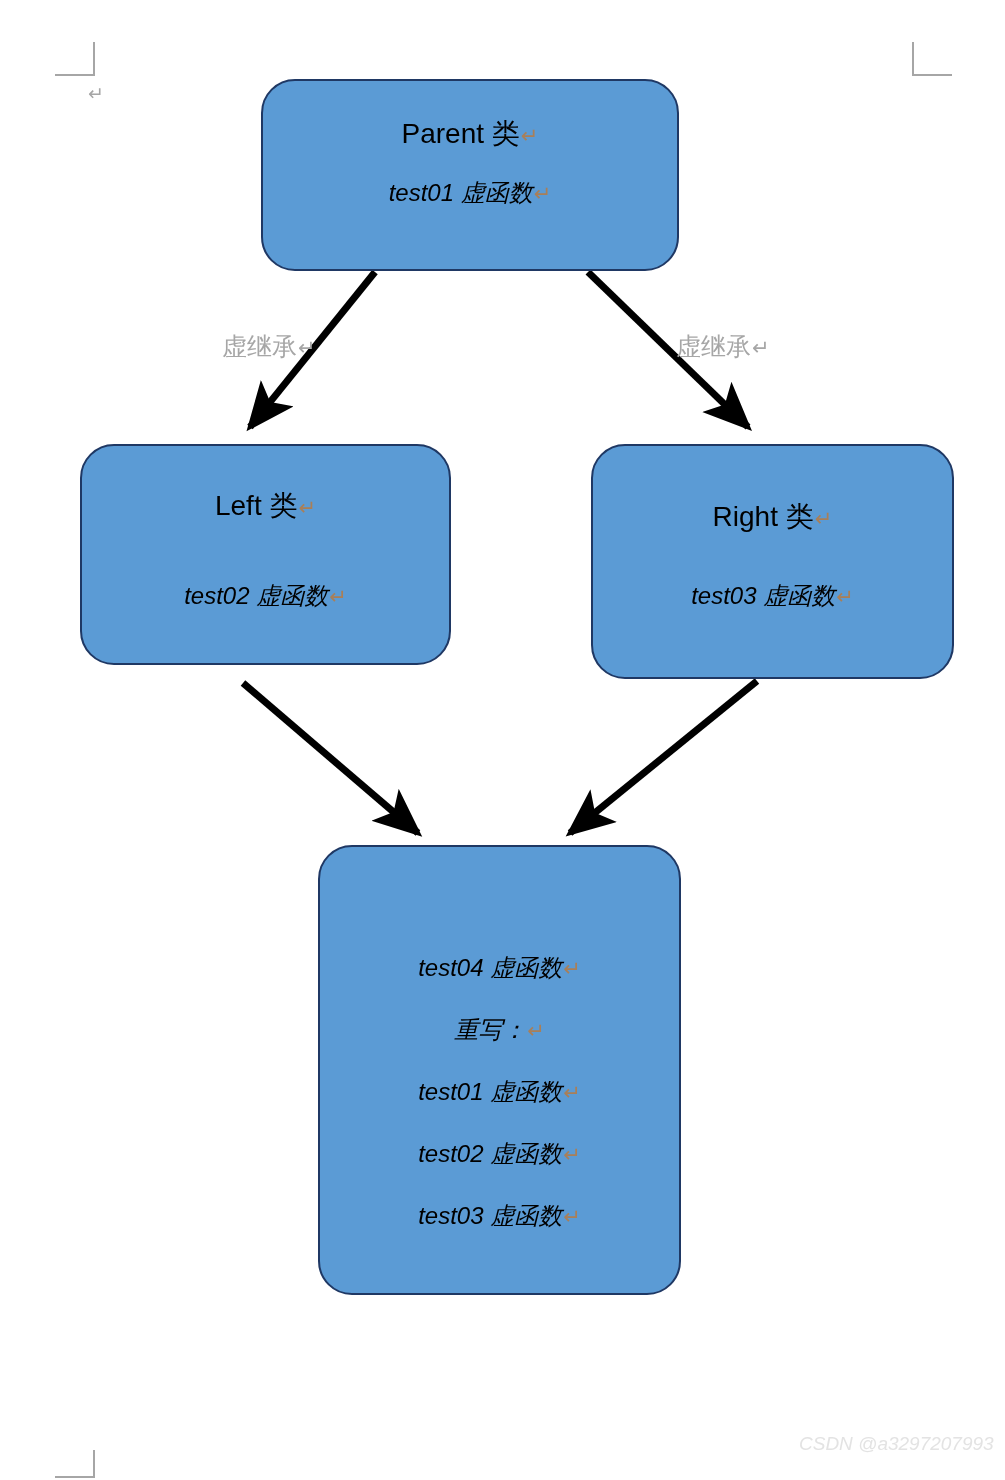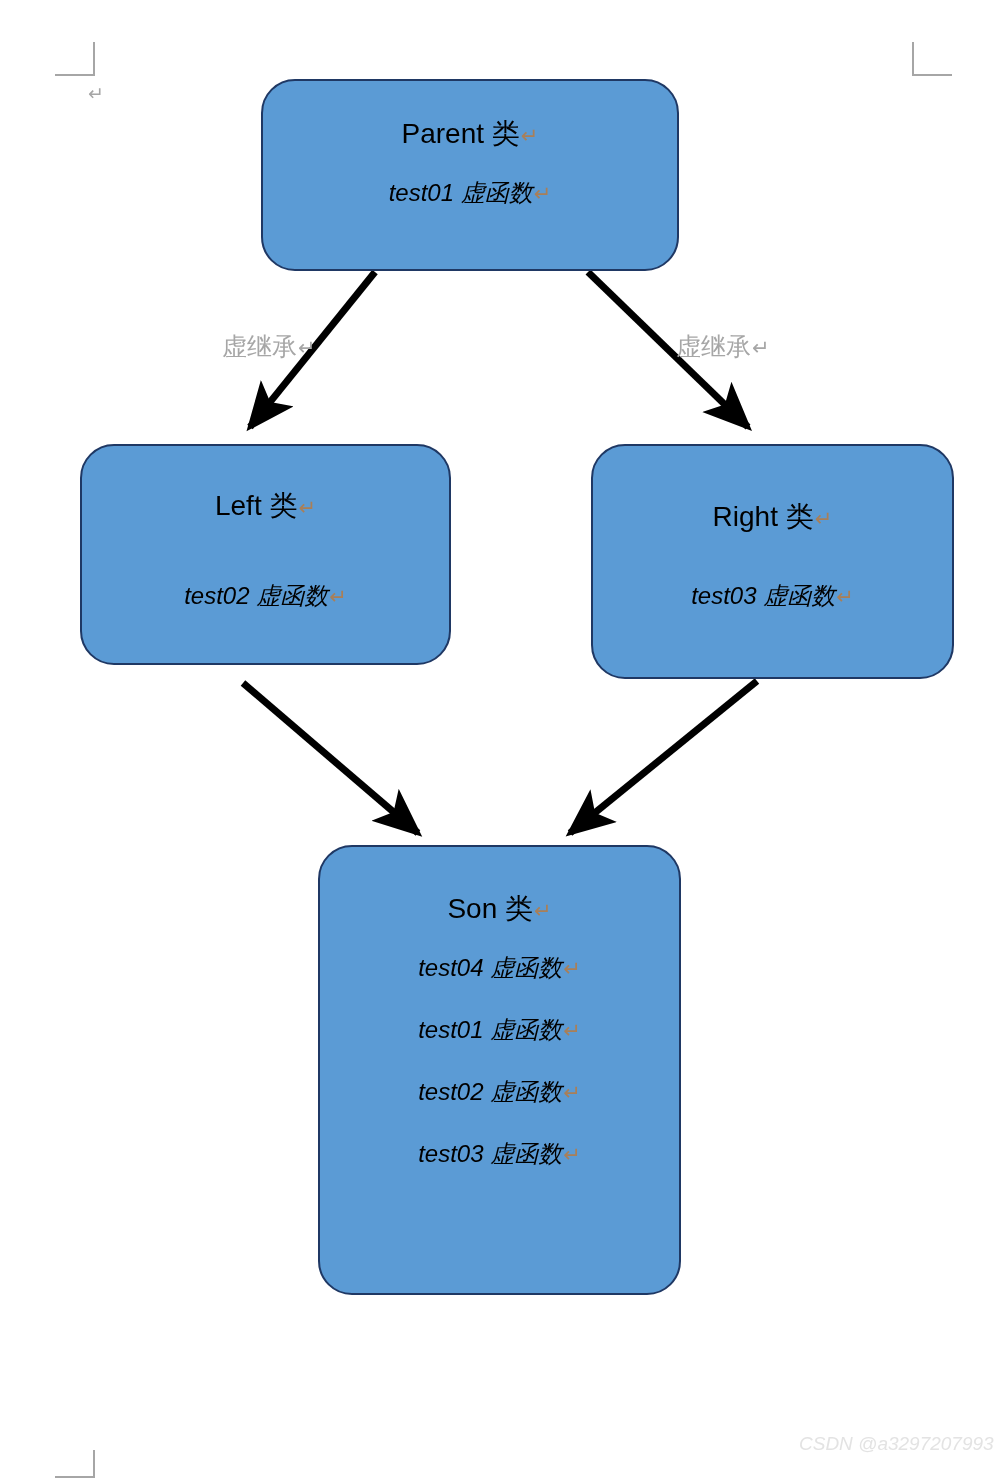--- a/index.html
+++ b/index.html
@@ -160,23 +160,23 @@
     <div class="title"><span>Left 类</span><span class="pilcrow">↵</span></div>
     <div class="line"><span>test02 虚函数</span><span class="pilcrow">↵</span></div>
   </div>
 
   <div class="node" id="node-right">
     <div class="title"><span>Right 类</span><span class="pilcrow">↵</span></div>
     <div class="line"><span>test03 虚函数</span><span class="pilcrow">↵</span></div>
   </div>
 
   <div class="node" id="node-son">
-    <div class="title"><span>Son 类</span><span class="pilcrow">↵</span></div>
     <div class="body">
       <span class="line"><span>test04 虚函数</span><span class="pilcrow">↵</span></span>
+      <span class="line"><span>重写：</span><span class="pilcrow">↵</span></span>
       <span class="line"><span>test01 虚函数</span><span class="pilcrow">↵</span></span>
       <span class="line"><span>test02 虚函数</span><span class="pilcrow">↵</span></span>
       <span class="line"><span>test03 虚函数</span><span class="pilcrow">↵</span></span>
     </div>
   </div>
 
   <div id="watermark">CSDN @a3297207993</div>
 
 </div>
 

